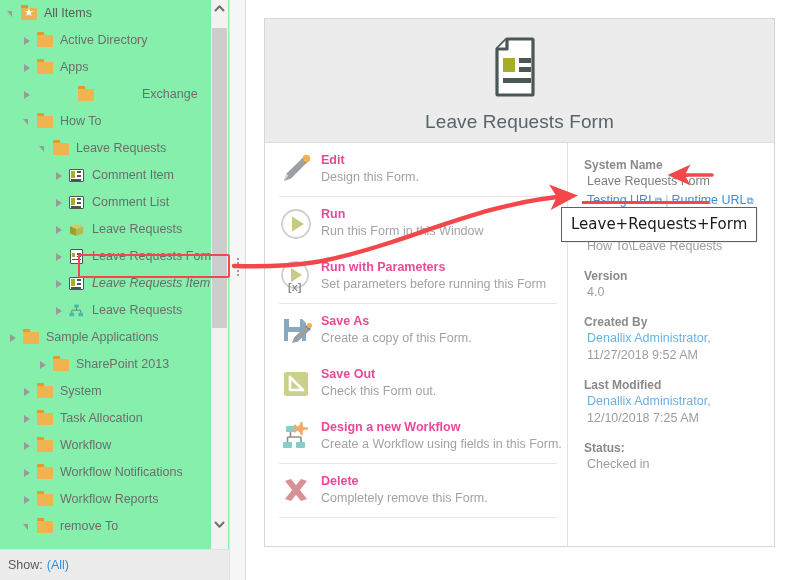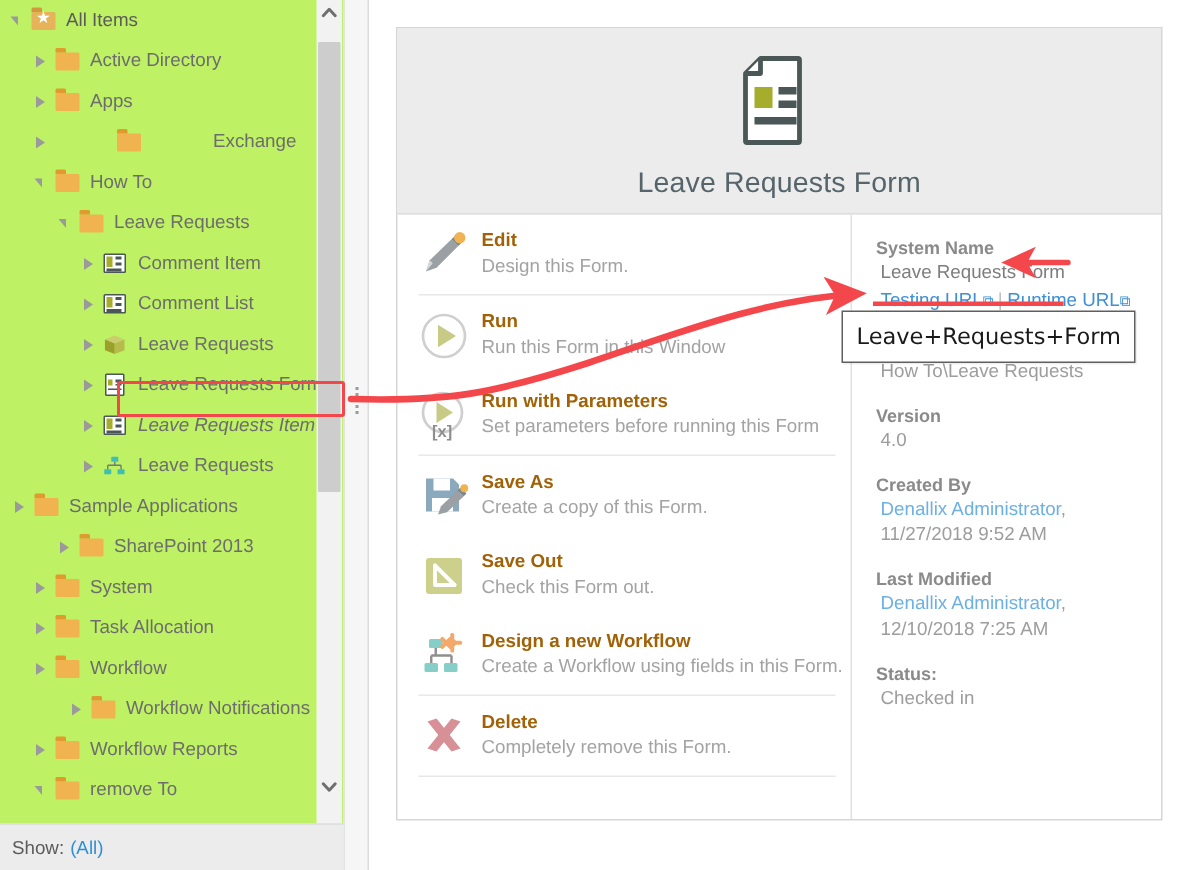--- a/index.html
+++ b/index.html
@@ -16,21 +16,21 @@
     position: relative;
     width: 785px; height: 580px;
     background: #ffffff;
   }
 
   
   #tree-panel {
     position: absolute;
     left: 0; top: 0;
     width: 246px; height: 580px;
-    background: #bef264;
+    background: #86efac;
     border-right: 1px solid #dadada;
     overflow: hidden;
   }
   #tree-scroll-area {
     position: absolute;
     left: 0; top: 0;
     width: 228px; height: 549px;
     overflow: hidden;
   }
   .tree-node {
@@ -283,21 +283,21 @@
     flex: 0 0 34px;
     width: 34px; height: 34px;
     position: relative;
     margin-right: 8px;
     margin-top: 2px;
   }
   .action .act-text { padding-top: 2px; }
   .act-title {
     font-size: 12.5px;
     font-weight: bold;
-    color: #a16207;
+    color: #ec4899;
     line-height: 15px;
   }
   .act-desc {
     font-size: 12.5px;
     color: #a3a3a3;
     line-height: 16px;
     margin-top: 1px;
   }
   .act-sep {
     height: 1px;
@@ -534,21 +534,21 @@
             </span>
             <span class="lbl">Task Allocation</span>
           </div>
           <div class="tree-node" style="padding-left: 20px;">
             <span class="expander collapsed"></span>
             <span class="ico">
               <span class="folder"></span>
             </span>
             <span class="lbl">Workflow</span>
           </div>
-          <div class="tree-node" style="padding-left: 20px; margin-left: 24px;">
+          <div class="tree-node" style="padding-left: 20px;">
             <span class="expander collapsed"></span>
             <span class="ico">
               <span class="folder"></span>
             </span>
             <span class="lbl">Workflow Notifications</span>
           </div>
           <div class="tree-node" style="padding-left: 20px;">
             <span class="expander collapsed"></span>
             <span class="ico">
               <span class="folder"></span>

